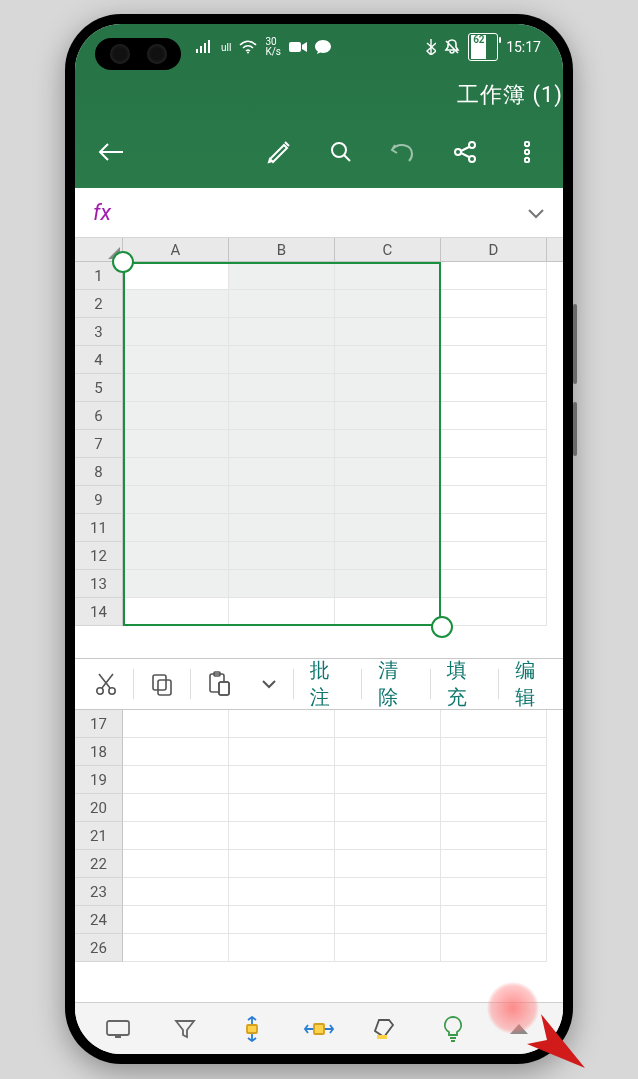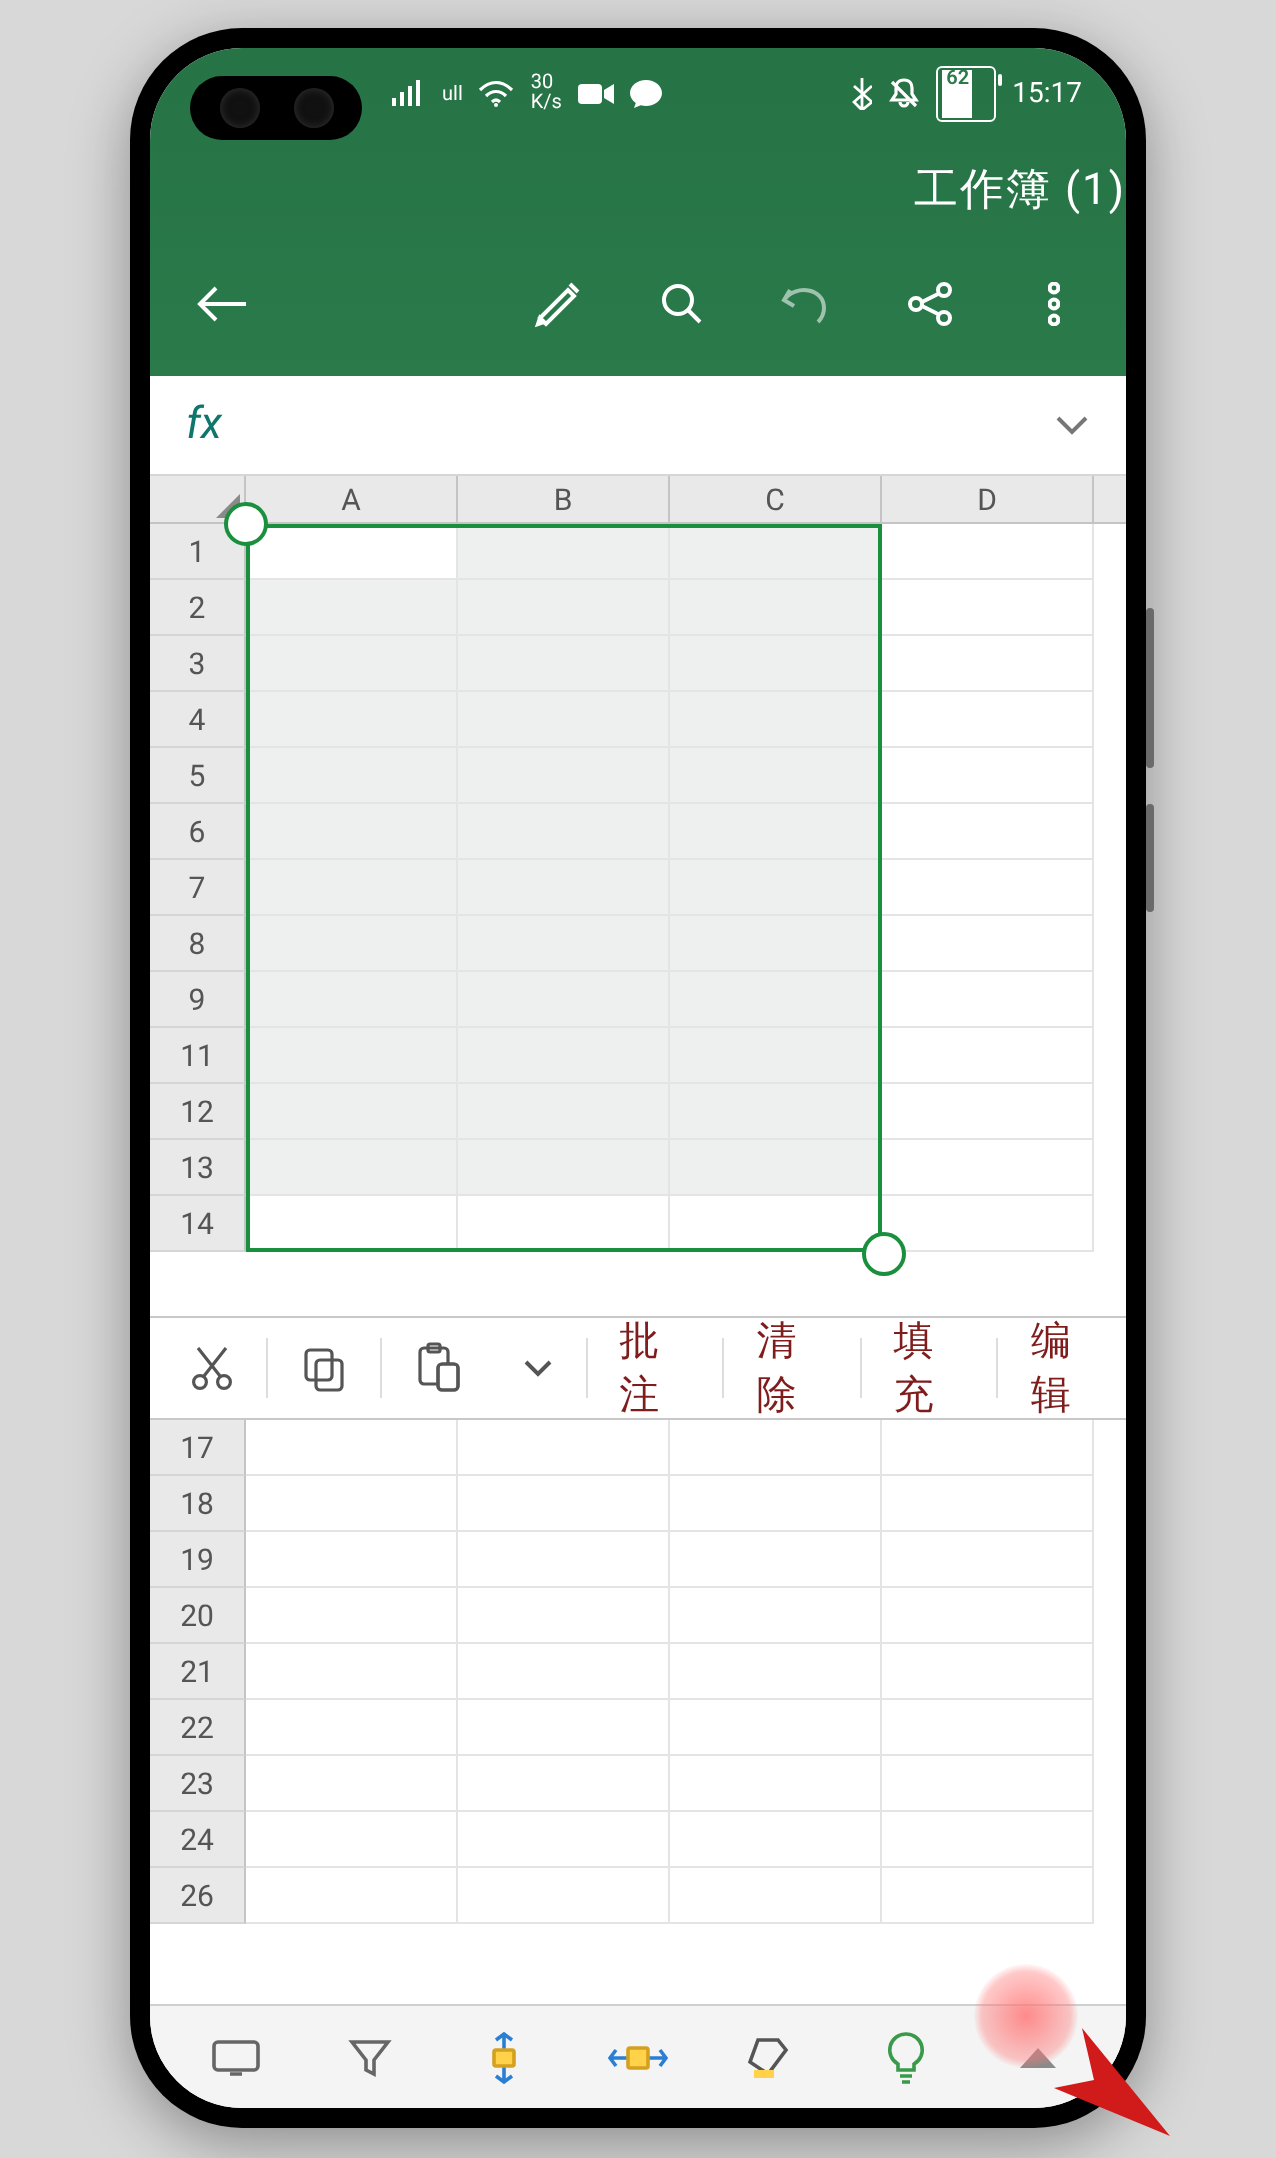--- a/index.html
+++ b/index.html
@@ -99,21 +99,21 @@
 
   
   .fxbar {
     height: 50px;
     display:flex; align-items:center;
     padding: 0 18px;
     border-bottom: 1px solid #d6d6d6;
     background:#fff;
     font-style: italic;
     font-size: 22px;
-    color:#0f766e;
+    color:#a21caf;
     justify-content: space-between;
   }
 
   
   .sheet {
     position: relative;
     background:#fff;
     overflow:hidden;
   }
   .sheet.upper { height: 420px; }
@@ -159,21 +159,21 @@
 
   
   .ctxbar {
     display:flex; align-items:center;
     height:52px;
     border-top:1px solid #c8c8c8;
     border-bottom:1px solid #c8c8c8;
     background:#fff;
     padding:0 6px;
     gap:2px;
-    font-size:20px; color:#7f1d1d;
+    font-size:20px; color:#0f766e;
     overflow:hidden;
   }
   .ctx-item {
     padding:0 14px; height:100%; display:flex; align-items:center; justify-content:center;
   }
   .ctx-ico svg { stroke:#555; fill:none; stroke-width:1.6;}
   .ctx-div { width:1px; height:60%; background:#ddd; }
 
   
   .bottomnav {

